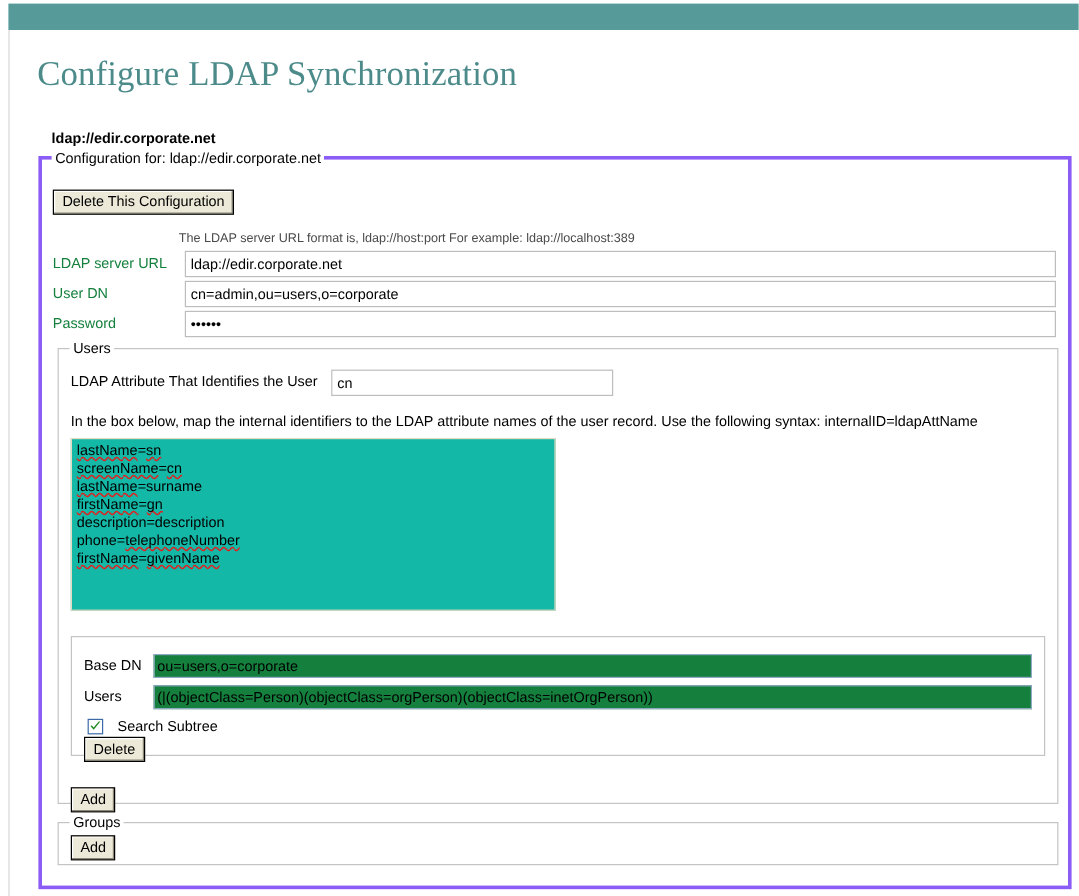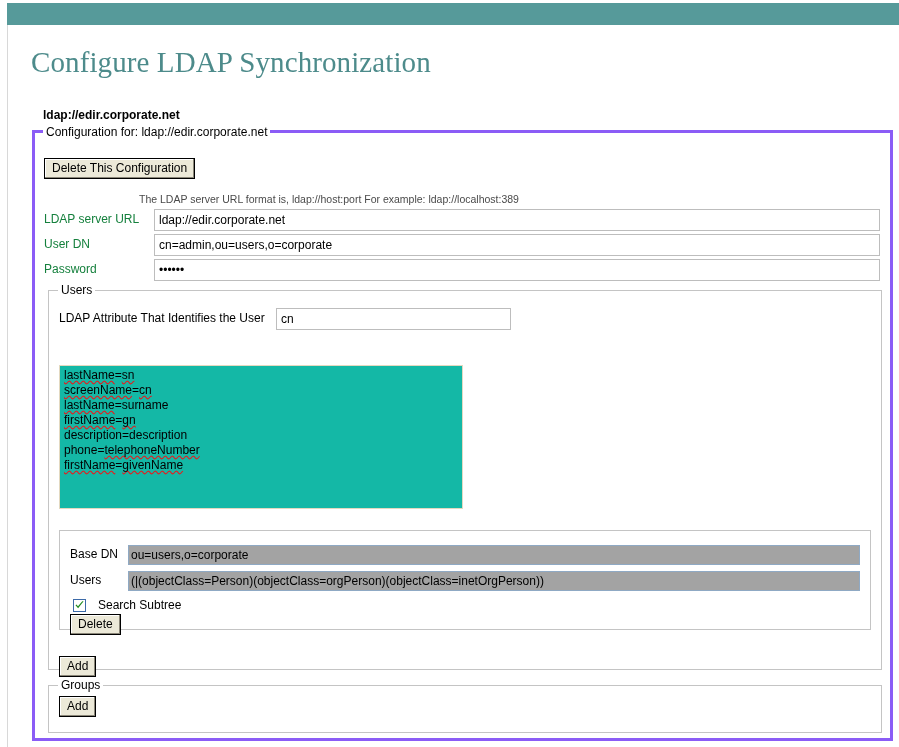--- a/index.html
+++ b/index.html
@@ -106,21 +106,21 @@
   }
 
   
   .note {
     font-size: 10.5px;
     color: #4a4a4a;
     white-space: nowrap;
   }
   #url-format-note {
     position: absolute;
-    left: 104px;
+    left: 114px;
     top: 60px;
   }
 
   
   .field-row {
     position: absolute;
     left: 9px;
     right: 10px;
     height: 22px;
   }
@@ -255,21 +255,21 @@
     white-space: nowrap;
   }
   .blue-input {
     position: absolute;
     left: 58px;
     right: 0;
     top: 0;
     height: 20px;
     box-sizing: border-box;
     border: 1px solid #8fa9c4;
-    background: #a3a3a3;
+    background: #15803d;
     font-family: "Liberation Sans", sans-serif;
     font-size: 12px;
     color: #000;
     padding: 0 2px;
     line-height: 18px;
     outline: none;
   }
 
   
   #subtree-row {
@@ -309,21 +309,21 @@
     left: 10px;
     top: 365px;
   }
 
   
   #groups-fieldset {
     position: absolute;
     left: 13px;
     top: 552px;
     width: 834px;
-    height: 48px;
+    height: 36px;
     box-sizing: border-box;
     border: 1px solid #c4c4c4;
   }
   #groups-legend { left: 9px; }
   #add-group-button {
     position: absolute;
     left: 10px;
     top: 10px;
   }
 </style>
@@ -361,20 +361,21 @@
   </div>
 
   <div id="users-fieldset">
     <div class="legend" id="users-legend">Users</div>
 
     <div id="attr-row">
       <span id="attr-label">LDAP Attribute That Identifies the User</span>
       <input id="attr-input" type="text" value="cn" style="">
     </div>
 
+    <div id="mapping-help">In the box below, map the internal identifiers to the LDAP attribute names of the user record. Use the following syntax: internalID=ldapAttName</div>
 
     <div id="mapping-box">
         <div class="ml"><span class="sq">lastName</span>=<span class="sq">sn</span></div>
         <div class="ml"><span class="sq">screenName</span>=<span class="sq">cn</span></div>
         <div class="ml"><span class="sq">lastName</span>=<span>surname</span></div>
         <div class="ml"><span class="sq">firstName</span>=<span class="sq">gn</span></div>
         <div class="ml"><span>description</span>=<span>description</span></div>
         <div class="ml"><span>phone</span>=<span class="sq">telephoneNumber</span></div>
         <div class="ml"><span class="sq">firstName</span>=<span class="sq">givenName</span></div>
       </div>

